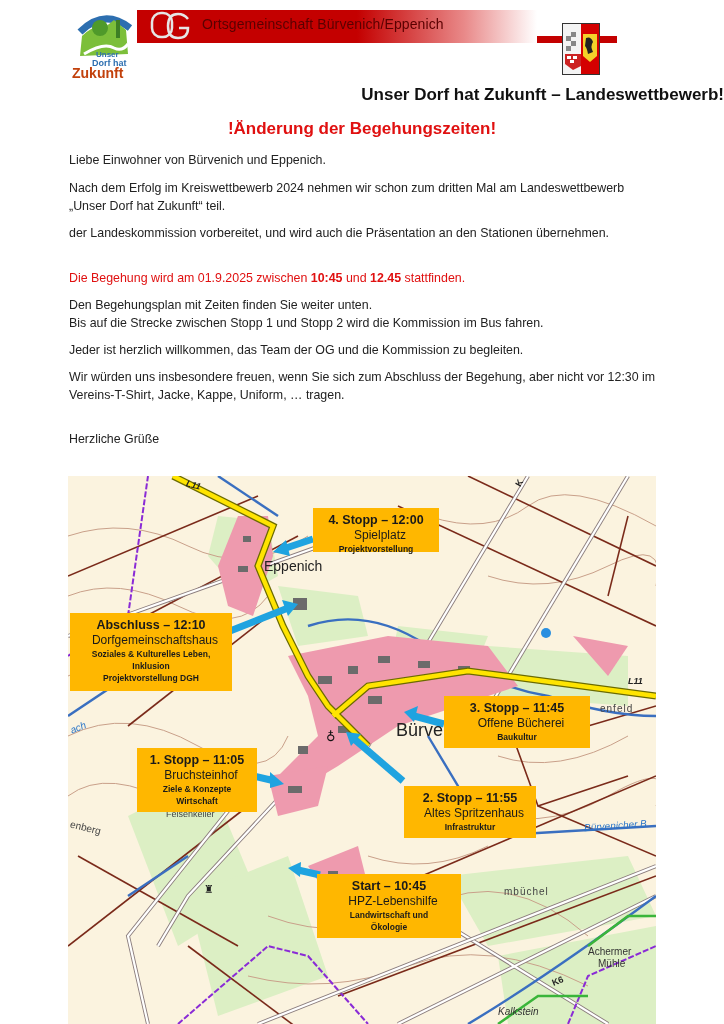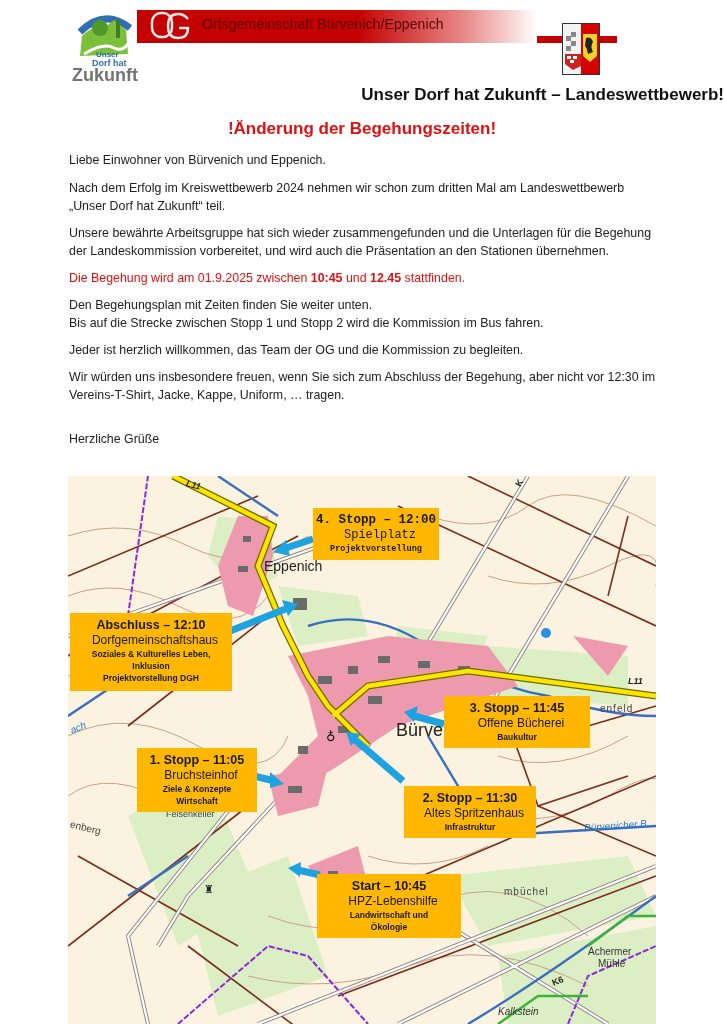--- a/index.html
+++ b/index.html
@@ -40,21 +40,21 @@
 <div class="abs" id="logo-udhz">
   <svg width="62" height="72" viewBox="0 0 62 72">
     <path d="M6 26 Q30 2 56 22" stroke="#2d6fb0" stroke-width="7" fill="none"></path>
     <path d="M8 30 Q20 18 30 22 L40 14 L52 24 L54 48 L6 50 Z" fill="#7cbf3a"></path>
     <circle cx="26" cy="22" r="8" fill="#4f9a2a"></circle>
     <rect x="42" y="14" width="4" height="18" fill="#3d7f24"></rect>
     <path d="M10 48 Q30 36 40 42 Q48 46 54 38" stroke="#fff" stroke-width="3" fill="none"></path>
   </svg>
   <div class="abs" style="left:22px;top:44px;font-size:8px;font-weight:bold;color:#2d6fb0;">Unser</div>
   <div class="abs" style="left:18px;top:52px;font-size:9px;font-weight:bold;color:#2d6fb0;white-space:nowrap;">Dorf hat</div>
-  <div class="abs" style="left:-2px;top:59px;font-size:18px;font-weight:bold;color:#737373;">Zukunft</div>
+  <div class="abs" style="left:-2px;top:59px;font-size:14px;font-weight:bold;color:#c2410c;">Zukunft</div>
 </div>
 
 <div class="abs" id="og-underline"></div>
 <div class="abs" id="og-bar"></div>
 <div class="abs" id="og-monogram">
   <svg width="42" height="30" viewBox="0 0 42 30">
     <rect x="2" y="2" width="20" height="24" rx="9" fill="none" stroke="#e6e6e6" stroke-width="2.5"></rect>
     <path d="M38 8 Q34 3 28 3 Q18 3 18 15 Q18 27 28 27 Q38 27 38 17 L29 17" fill="none" stroke="#e6e6e6" stroke-width="2.5"></path>
   </svg>
 </div>
@@ -79,21 +79,20 @@
 <div class="abs doc" id="h2">!Änderung der Begehungszeiten!</div>
 
 <div class="abs doc p" style="top:152px;">Liebe Einwohner von Bürvenich und Eppenich.</div>
 
 <div class="abs doc p" style="top:180px;">
   <div>Nach dem Erfolg im Kreiswettbewerb 2024 nehmen wir schon zum dritten Mal am Landeswettbewerb</div>
   <div>„Unser Dorf hat Zukunft“ teil.</div>
 </div>
 
 <div class="abs doc p" style="top:225px;">
-  <div>Unsere bewährte Arbeitsgruppe hat sich wieder zusammengefunden und die Unterlagen für die Begehung</div>
   <div>der Landeskommission vorbereitet, und wird auch die Präsentation an den Stationen übernehmen.</div>
 </div>
 
 <div class="abs doc p red" style="top:270px;">
   <span>Die Begehung wird am 01.9.2025 zwischen </span><b>10:45</b><span> und </span><b>12.45</b><span> stattfinden.</span>
 </div>
 
 <div class="abs doc p" style="top:297px;">
   <div>Den Begehungsplan mit Zeiten finden Sie weiter unten.</div>
   <div>Bis auf die Strecke zwischen Stopp 1 und Stopp 2 wird die Kommission im Bus fahren.</div>
@@ -255,21 +254,21 @@
   <div class="maplabel" style="left:530px;top:482px;font-size:10px;color:#333;">Mühle</div>
   <div class="maplabel" style="left:430px;top:530px;font-size:10px;color:#333;font-style:italic;">Kalkstein</div>
   <div class="maplabel" style="left:516px;top:344px;font-size:10px;color:#2a75c8;font-style:italic;transform:rotate(-4deg);">Bürvenicher B</div>
   <div class="maplabel" style="left:532px;top:227px;font-size:10px;color:#444;letter-spacing:1px;">enfeld</div>
   <div class="maplabel" style="left:436px;top:410px;font-size:10px;color:#444;letter-spacing:1px;">mbüchel</div>
   <div class="maplabel" style="left:118px;top:4px;font-size:9px;font-weight:bold;font-style:italic;transform:rotate(15deg);">L11</div>
   <div class="maplabel" style="left:560px;top:200px;font-size:9px;font-weight:bold;font-style:italic;">L11</div>
   <div class="maplabel" style="left:484px;top:500px;font-size:9px;font-weight:bold;transform:rotate(-22deg);">K6</div>
   <div class="maplabel" style="left:448px;top:2px;font-size:9px;font-weight:bold;transform:rotate(-60deg);">K</div>
 
-  <div class="callout" style="left:245px;top:32px;width:126px;height:52px;font-family:Liberation Mono, monospace;">
+  <div class="callout" style="left:245px;top:32px;width:126px;height:44px;">
     <div class="t">4. Stopp – 12:00</div>
     <div class="n">Spielplatz</div>
     <div class="s">Projektvorstellung</div>
   </div>
 
   <div class="callout" style="left:2px;top:137px;width:162px;height:78px;">
     <div class="t">Abschluss – 12:10</div>
     <div class="n">Dorfgemeinschaftshaus</div>
     <div class="s">Soziales &amp; Kulturelles Leben,</div>
     <div class="s">Inklusion</div>
@@ -283,21 +282,21 @@
   </div>
 
   <div class="callout" style="left:53px;top:272px;width:120px;height:64px;margin-left:16px;">
     <div class="t">1. Stopp – 11:05</div>
     <div class="n">Bruchsteinhof</div>
     <div class="s">Ziele &amp; Konzepte</div>
     <div class="s">Wirtschaft</div>
   </div>
 
   <div class="callout" style="left:336px;top:310px;width:132px;height:52px;">
-    <div class="t">2. Stopp – 11:30</div>
+    <div class="t">2. Stopp – 11:55</div>
     <div class="n">Altes Spritzenhaus</div>
     <div class="s">Infrastruktur</div>
   </div>
 
   <div class="callout" style="left:249px;top:398px;width:144px;height:64px;">
     <div class="t">Start – 10:45</div>
     <div class="n">HPZ-Lebenshilfe</div>
     <div class="s">Landwirtschaft und</div>
     <div class="s">Ökologie</div>
   </div>

